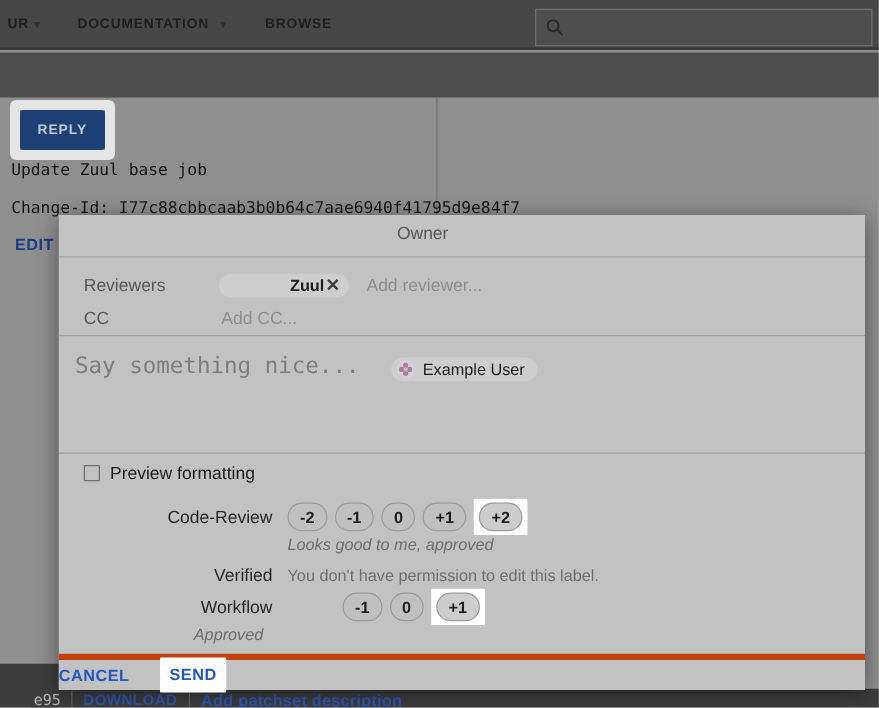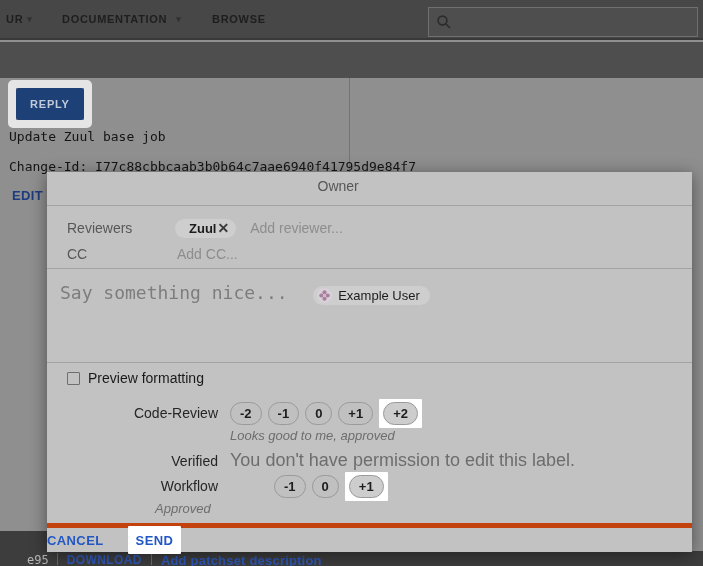--- a/index.html
+++ b/index.html
@@ -52,21 +52,21 @@
   .d1{top:33px;} .d2{top:96px;} .d3{top:190px;}
   .peer-row{position:absolute;left:20px;right:16px;display:flex;align-items:center;}
   .row-owner{top:6px;height:26px;flex-direction:column;}
   .row-reviewers{top:44px;height:24px;}
   .row-cc{top:70px;height:24px;}
   .peer-label{width:108px;flex:0 0 108px;color:#575757;font-size:14px;}
   .chip{display:inline-flex;align-items:center;background:#cecece;border-radius:11px;
         padding:2px 10px 2px 4px;gap:6px;cursor:default;}
   .chip-name{font-size:13px;color:#1c1c1c;}
   .chip-zuul{padding:2px 7px 2px 14px;gap:1px;}
-  .chip-zuul .chip-name{font-weight:bold;}
+  .chip-zuul .chip-name{font-weight:bold;margin-left:43px;}
   .chip-x{font-size:14px;color:#3a3a3a;font-weight:bold;cursor:pointer;line-height:1;}
   .add-input{background:transparent;border:none;outline:none;font-family:inherit;font-size:14px;
              color:#2a2a2a;margin-left:12px;flex:1;}
   .add-input::placeholder{color:#8d8d8d;}
   .add-cc{margin-left:0;}
   .msg-area{position:absolute;left:0;top:97px;width:645px;height:93px;}
   .msg-textarea{width:100%;height:100%;box-sizing:border-box;background:transparent;border:none;
                 outline:none;resize:none;padding:13px 14px 0 13px;
                 font-family:"DejaVu Sans Mono",monospace;font-size:18px;color:#222;}
   .msg-textarea::placeholder{color:#7d7d7d;}
@@ -82,21 +82,21 @@
   .pills-wf{margin-left:56px;}
   .pill{min-width:22px;padding:3px 9px;background:#c0c0c0;border:1px solid #9a9a9a;
         border-radius:13px;font-family:inherit;font-size:13px;font-weight:bold;color:#1d1d1d;
         text-align:center;cursor:pointer;}
   .hl{background:#ffffff;padding:3px 4px;border-radius:1px;display:inline-flex;}
   .hl .pill{background:#cdcdcd;}
   .vote-desc{margin-left:163px;font-style:italic;font-size:13px;color:#6d6d6d;
              height:18px;line-height:16px;}
   .desc-approved{margin-left:88px;}
   .vote-msg-row{display:flex;align-items:center;min-height:20px;margin-top:4px;}
-  .vote-msg{margin-left:12px;font-size:18px;color:#6d6d6d;}
+  .vote-msg{margin-left:12px;font-size:13px;color:#6d6d6d;}
   
   .actions{position:absolute;left:0;right:0;bottom:0;height:29px;border-top:5px solid #c2410c;
            display:flex;align-items:center;justify-content:flex-start;gap:24px;
            padding-right:10px;box-sizing:border-box;}
   .dlg-btn{background:none;border:none;font-family:inherit;color:#2257c4;font-size:13px;
            font-weight:bold;letter-spacing:.4px;cursor:pointer;padding:0;}
   .send-box{background:#ffffff;padding:5px 8px;border-radius:1px;}
 </style>
 </head>
 <body>

